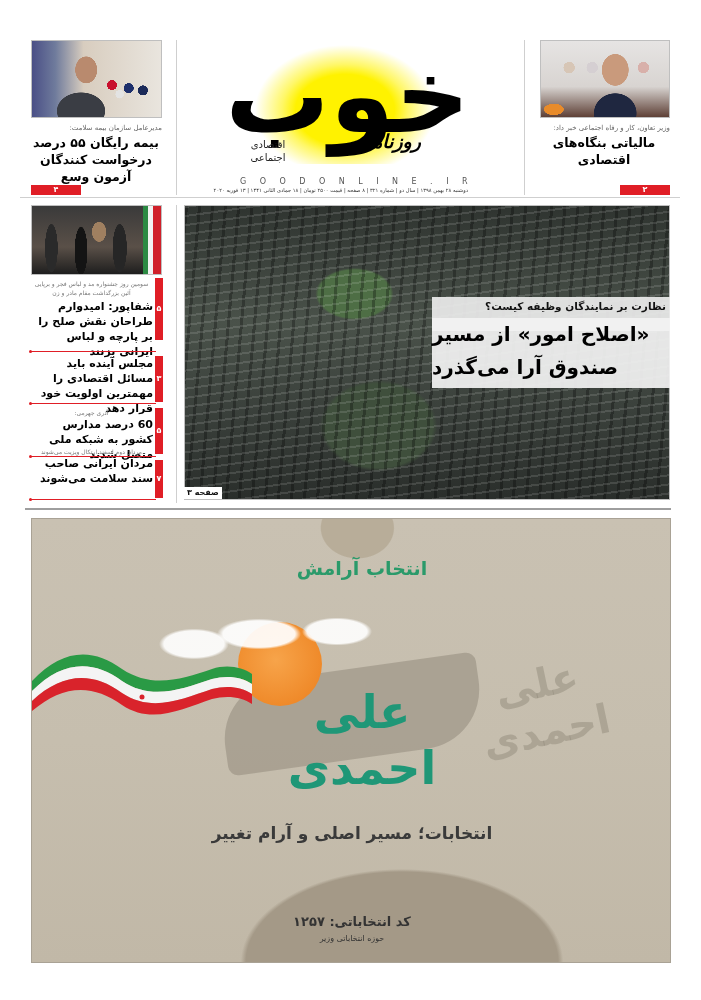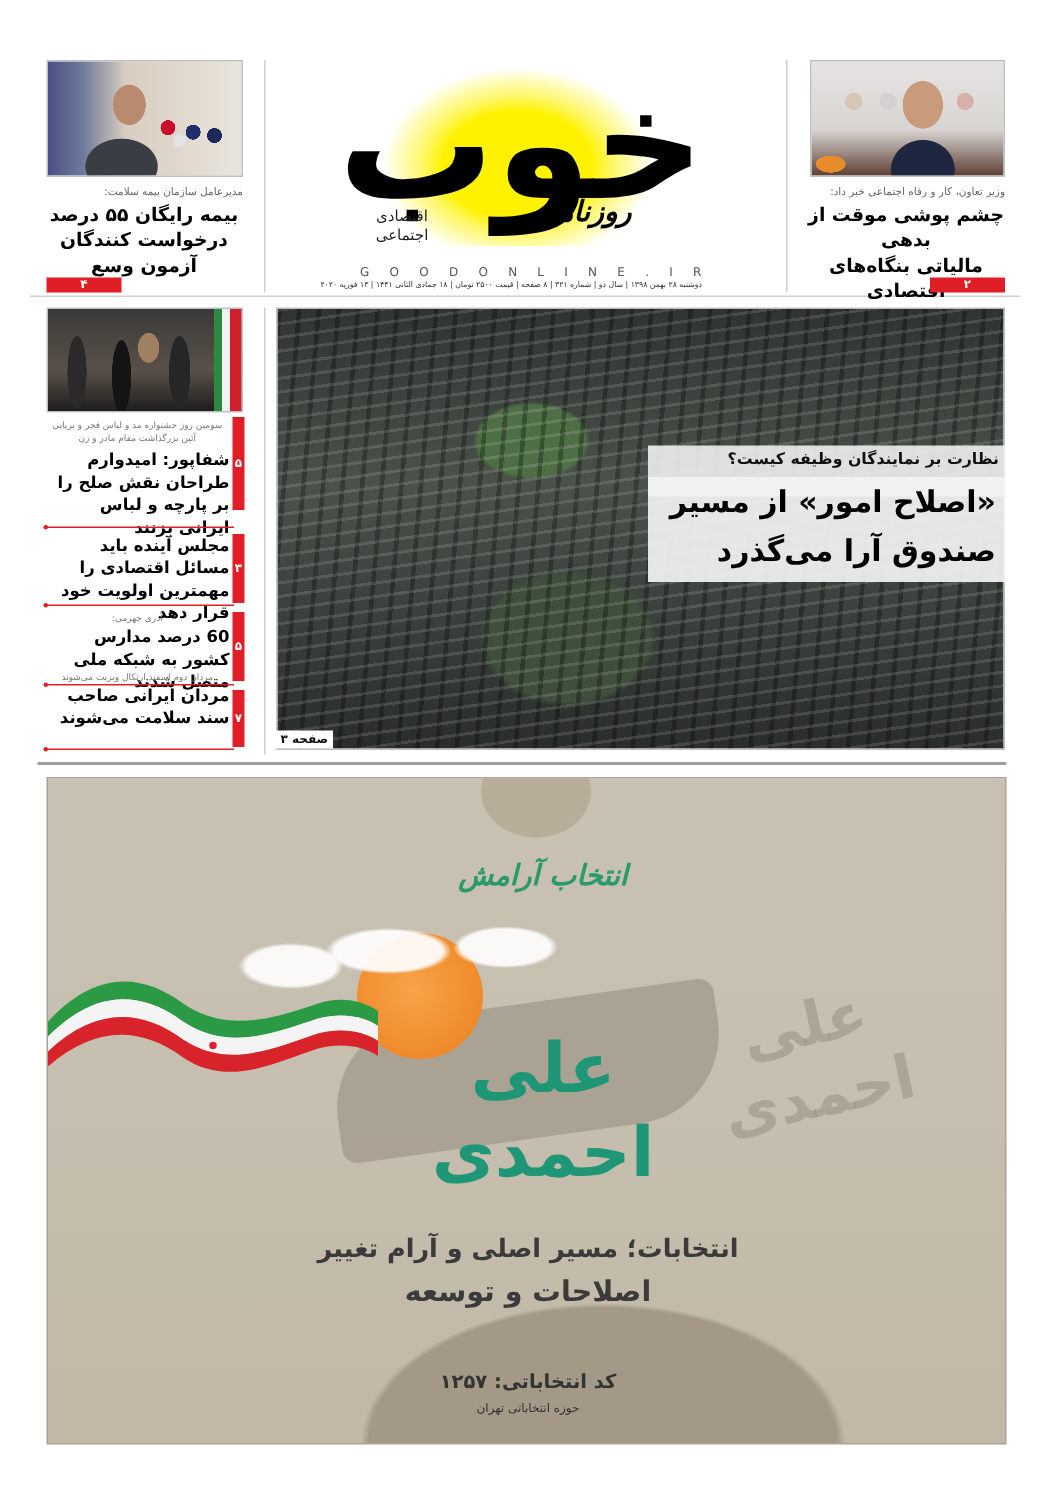--- a/index.html
+++ b/index.html
@@ -100,41 +100,41 @@
   }
 
   
   .main-kicker {
     position: absolute; left: 432px; top: 297px; width: 238px; height: 34px;
     background: rgba(235,235,235,0.92); font-size: 10.5px; font-weight: bold;
     direction: rtl; text-align: right; padding-right: 4px; line-height: 18px; color: #111;
   }
   .main-headline {
     position: absolute; left: 432px; top: 318px; width: 238px; height: 70px;
-    background: rgba(242,242,242,0.93); direction: rtl; text-align: right;
+    background: rgba(242,242,242,0.93); direction: rtl; text-align: left;
     font-weight: bold; font-size: 20px; line-height: 33px; color: #000; padding-right: 6px;
   }
   .page-ref {
     position: absolute; left: 184px; top: 487px; height: 12px; padding: 0 3px;
     background: #ffffff; font-size: 8px; font-weight: bold; line-height: 12px; direction: rtl;
   }
 
   
   .ad {
     position: absolute; left: 31px; top: 518px; width: 640px; height: 445px;
     background:
       radial-gradient(ellipse 260px 150px at 58% 100%, #a49987 0 60%, transparent 62%),
       radial-gradient(ellipse 60px 50px at 51% 2%, #b8ad99 0 60%, transparent 62%),
       linear-gradient(180deg, #c9c1b2 0%, #c6beae 50%, #c1b8a7 100%);
     border: 1px solid #a9a295; overflow: hidden;
   }
   .ad-topline { position: absolute; left: 25px; top: 508px; width: 646px; height: 2px; background: #9e9e9e; }
   .ad-slogan {
-    position: absolute; left: 200px; top: 54px; width: 260px; text-align: center;
-    font-size: 19px; font-weight: bold; color: #2a9a6a; direction: rtl; font-style: italic;
+    position: absolute; left: 200px; top: 38px; width: 260px; text-align: center;
+    font-size: 19px; font-weight: bold; color: #2a9a6a; direction: rtl;
   }
   .ad-sun {
     position: absolute; left: 206px; top: 103px; width: 84px; height: 84px; border-radius: 50%;
     background: radial-gradient(circle at 45% 45%, #f7a44a 0%, #ef8a2a 70%, #e7802a 100%);
   }
   .ad-cloud {
     position: absolute; left: 110px; top: 95px; width: 260px; height: 50px;
     background:
       radial-gradient(ellipse 50px 22px at 20% 60%, rgba(255,255,255,0.9) 0 60%, transparent 70%),
       radial-gradient(ellipse 60px 22px at 45% 40%, rgba(255,255,255,0.92) 0 60%, transparent 70%),
@@ -185,21 +185,20 @@
     <div>اجتماعی</div>
   </div>
   <div class="site-url">GOODONLINE.IR</div>
   <div class="issue-line">دوشنبه ۲۸ بهمن ۱۳۹۸ | سال دو | شماره ۳۲۱ | ۸ صفحه | قیمت ۲۵۰۰ تومان | ۱۸ جمادی الثانی ۱۴۴۱ | ۱۳ فوریه ۲۰۲۰</div>
 </div>
 
 <div>
   <div class="photo photo-minister" style="left:540px; top:40px; width:130px; height:78px;"></div>
   <div class="kicker" style="left:540px; top:124px; width:130px;">وزیر تعاون، کار و رفاه اجتماعی خبر داد:</div>
   <div class="teaser-title" style="left:536px; top:134px; width:136px;">
-    <div>چشم پوشی موقت از بدهی</div>
     <div>مالیاتی بنگاه‌های اقتصادی</div>
   </div>
   <div class="page-badge" style="left:620px; top:185px; width:50px;">۲</div>
 </div>
 
 <div>
   <div class="photo photo-insurance" style="left:31px; top:40px; width:131px; height:78px;"></div>
   <div class="kicker" style="left:31px; top:124px; width:131px;">مدیرعامل سازمان بیمه سلامت:</div>
   <div class="teaser-title" style="left:26px; top:134px; width:140px;">
     <div>بیمه رایگان ۵۵ درصد</div>
@@ -258,17 +257,16 @@
   <div class="ad-ghost">علی احمدی</div>
   <svg class="ad-flag" viewBox="0 0 220 80">
     <path d="M0,42 C30,10 60,8 90,30 C120,50 150,40 180,30 C195,25 210,28 220,35 L220,45 C210,38 195,36 180,40 C150,50 120,62 90,42 C60,20 30,22 0,52 Z" fill="#2a9a45"></path>
     <path d="M0,52 C30,22 60,20 90,42 C120,62 150,50 180,40 C195,36 210,38 220,45 L220,55 C210,48 195,46 180,50 C150,60 120,74 90,54 C60,32 30,34 0,62 Z" fill="#f4f4f4"></path>
     <path d="M0,62 C30,34 60,32 90,54 C120,74 150,60 180,50 C195,46 210,48 220,55 L220,65 C210,58 195,56 180,60 C150,70 120,86 90,66 C60,44 30,46 0,72 Z" fill="#d9232b"></path>
     <circle cx="110" cy="58" r="2.5" fill="#d9232b"></circle>
   </svg>
   <div class="ad-name">علی احمدی</div>
   <div class="ad-tagline">
     <div>انتخابات؛ مسیر اصلی و آرام تغییر</div>
-    <div style="font-size:19px;">اصلاحات و توسعه</div>
   </div>
   <div class="ad-code">کد انتخاباتی: ۱۲۵۷</div>
-  <div class="ad-district">حوزه انتخاباتی تهران</div>
+  <div class="ad-district">حوزه انتخاباتی وزیر</div>
 </div>
 
 </body></html>

